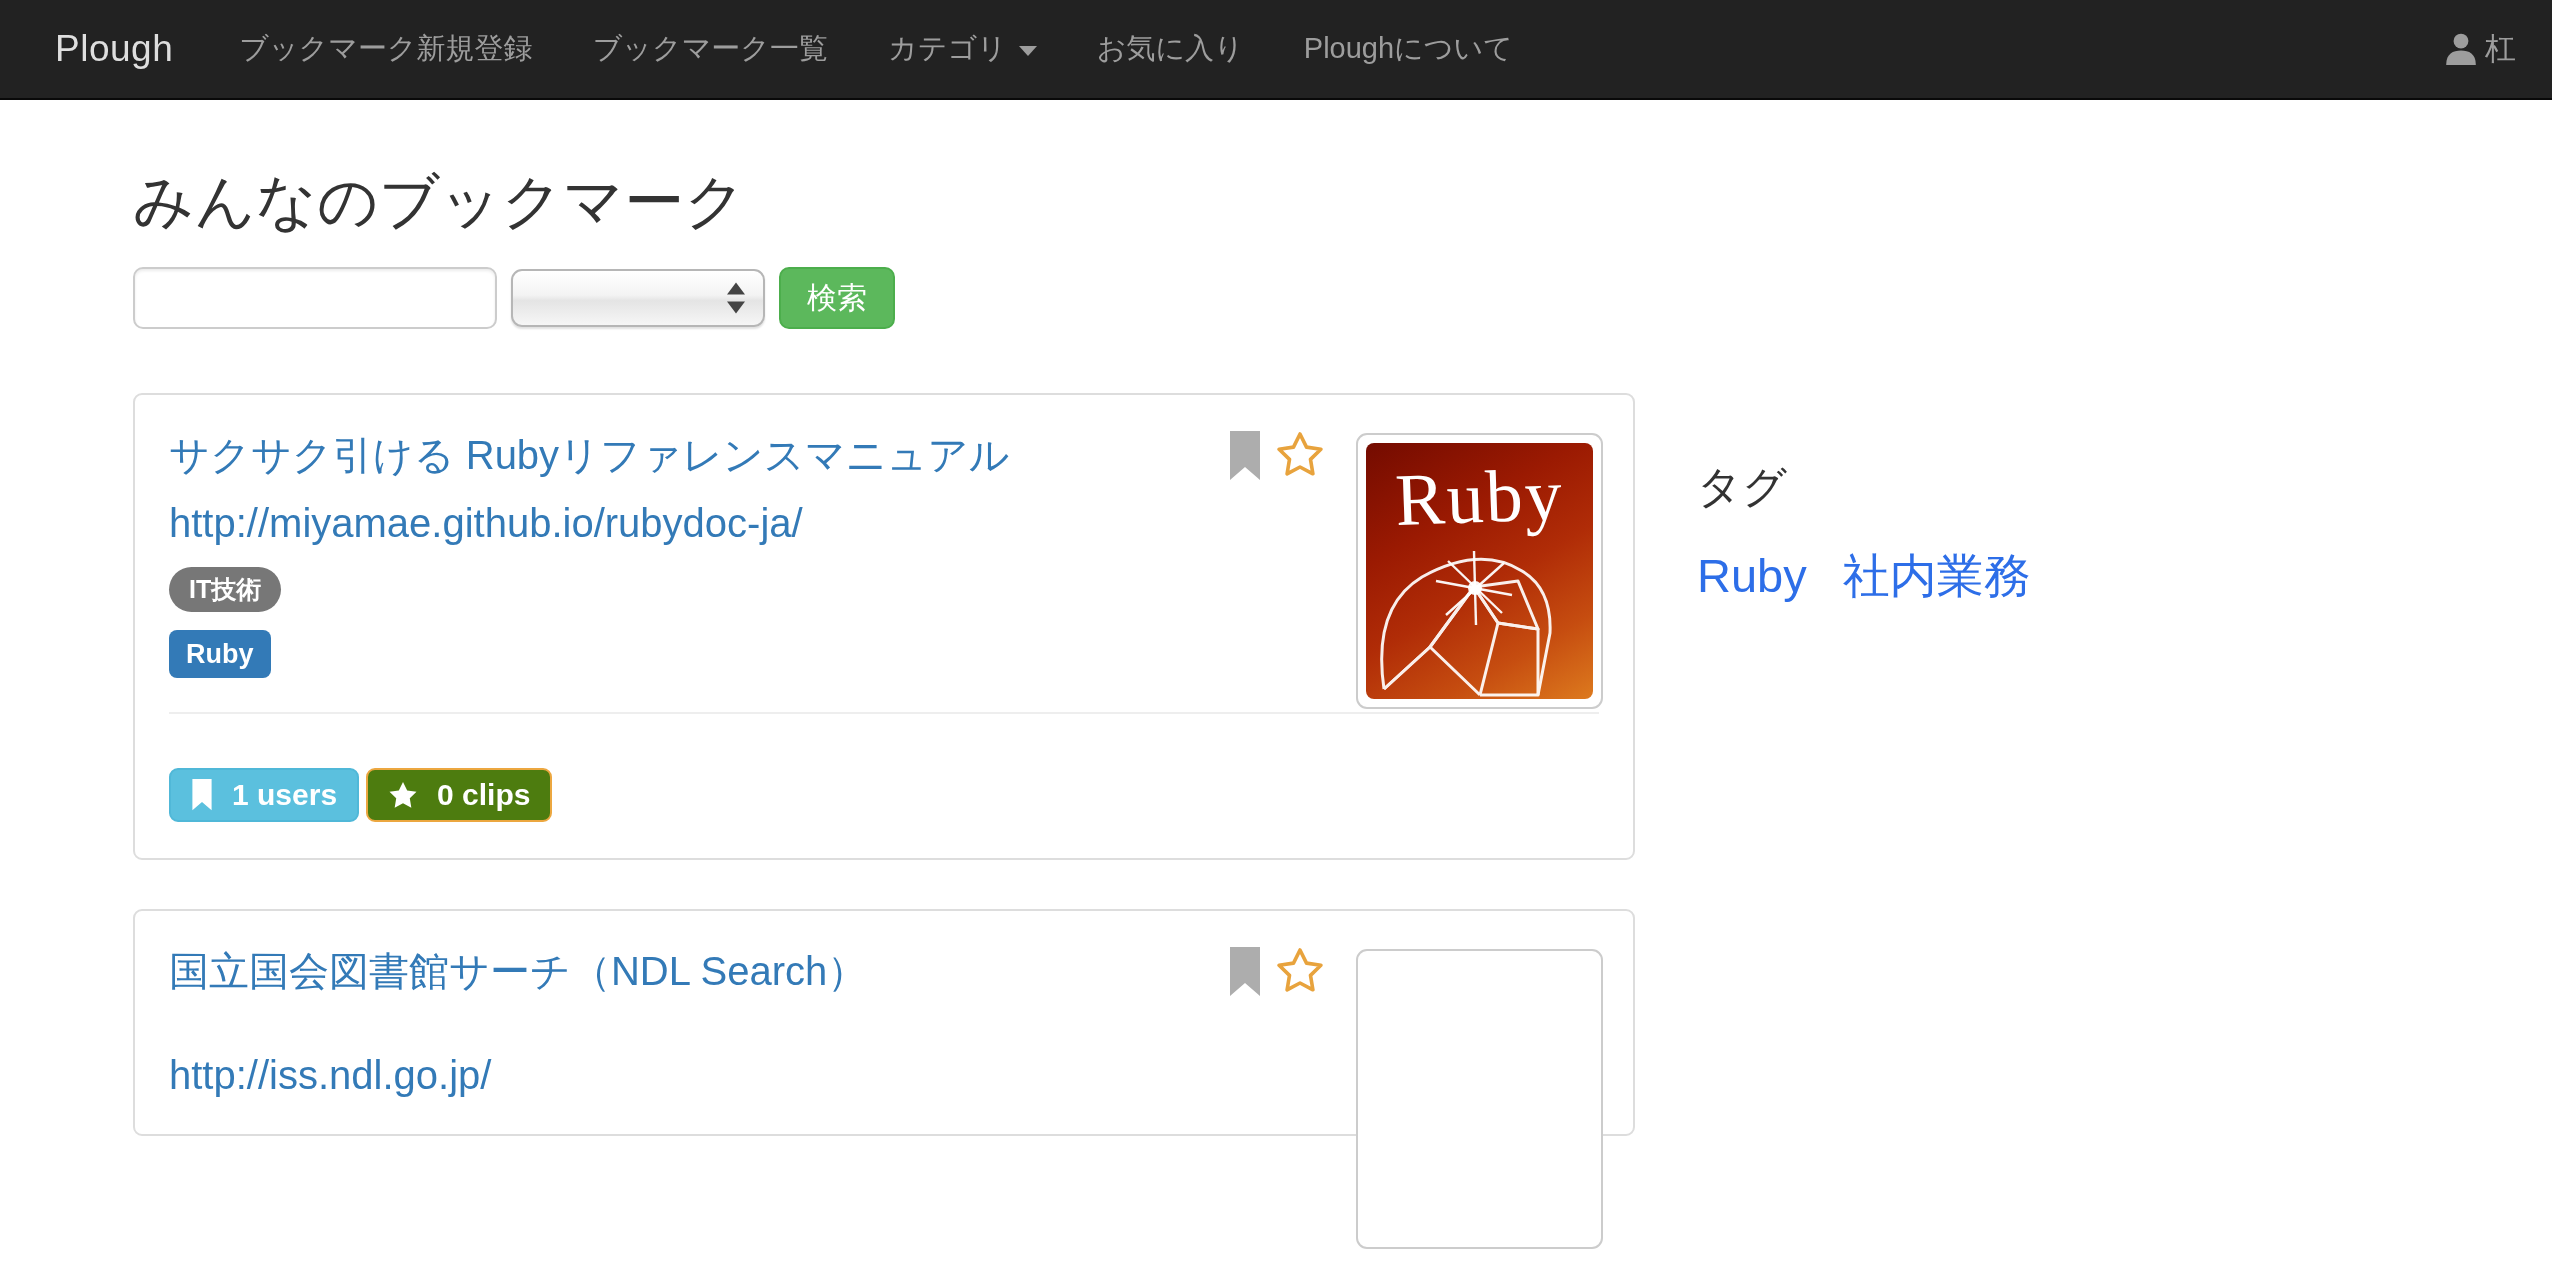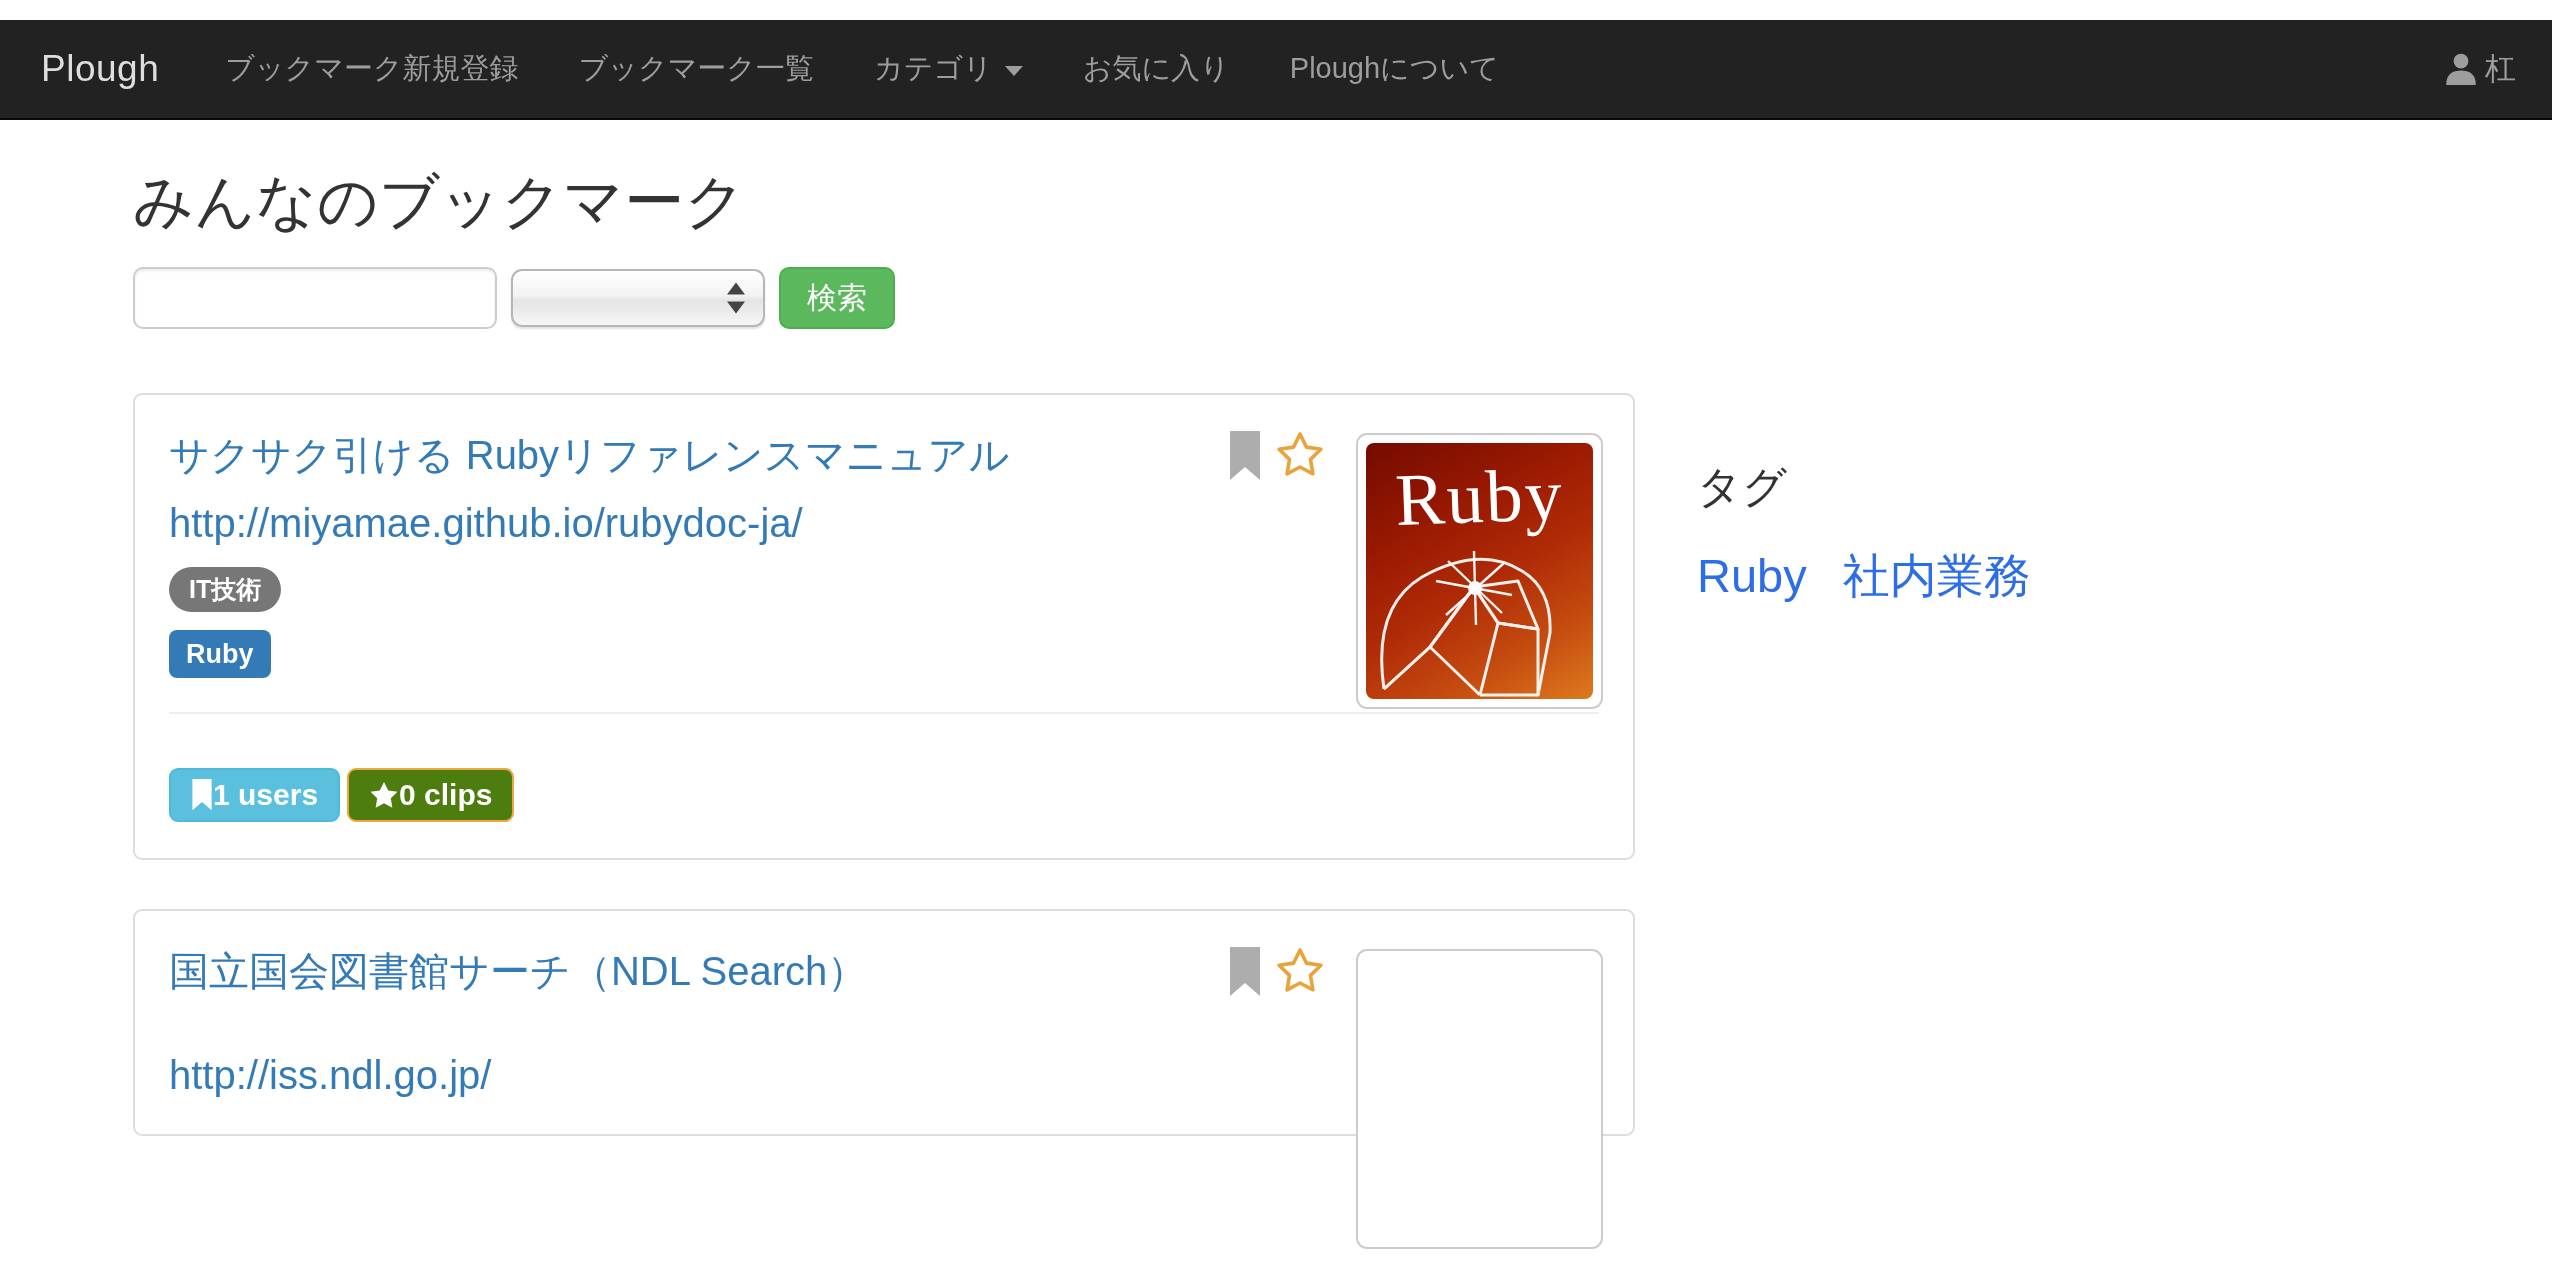--- a/index.html
+++ b/index.html
@@ -12,22 +12,21 @@
   }
   a { text-decoration: none; cursor: pointer; }
 
   
   .navbar {
     position: absolute; top: 0; left: 0;
     width: 2552px; height: 100px;
     background: #222222;
     border-bottom: 2px solid #090909;
     display: flex; align-items: center;
-    padding: 0 36px 0 41px;
-    margin-top: 20px;
+    padding: 0 36px 0 55px;
   }
   .navbar-brand {
     color: #dedede; font-size: 37px; margin-right: 36px;
     letter-spacing: 0.5px;
   }
   .navbar-links { display: flex; align-items: center; height: 100%; }
   .navbar-links a {
     color: #9d9d9d; font-size: 29px;
     padding: 0 30px; height: 100%;
     display: inline-flex; align-items: center; gap: 12px;
@@ -153,21 +152,21 @@
   .tag-label {
     display: inline-block;
     background: #337ab7; color: #fff;
     font-size: 27px; font-weight: bold;
     padding: 8px 17px; border-radius: 8px;
     line-height: 1.2;
   }
   .divider { border-top: 2px solid #eeeeee; margin-top: 34px; width: 100%; }
   .stats-row { margin-top: 54px; display: flex; gap: 7px; }
   .stat-badge {
-    display: inline-flex; align-items: center; gap: 0;
+    display: inline-flex; align-items: center; gap: 19px;
     color: #ffffff; font-size: 30px; font-weight: bold;
     padding: 0 20px; height: 54px; border-radius: 9px;
   }
   .stat-badge.users { background: #5bc0de; border: 2px solid #50b8d8; }
   .stat-badge.clips { background: #4d7c0f; border: 2px solid #eca740; }
 
   
   .sidebar { position: absolute; left: 1697px; top: 438px; width: 600px; margin-top: 20px; }
   .sidebar-heading { font-size: 44px; font-weight: 400; color: #333; }
   .sidebar-tags { margin-top: 28px; display: flex; gap: 36px; align-items: baseline; }

